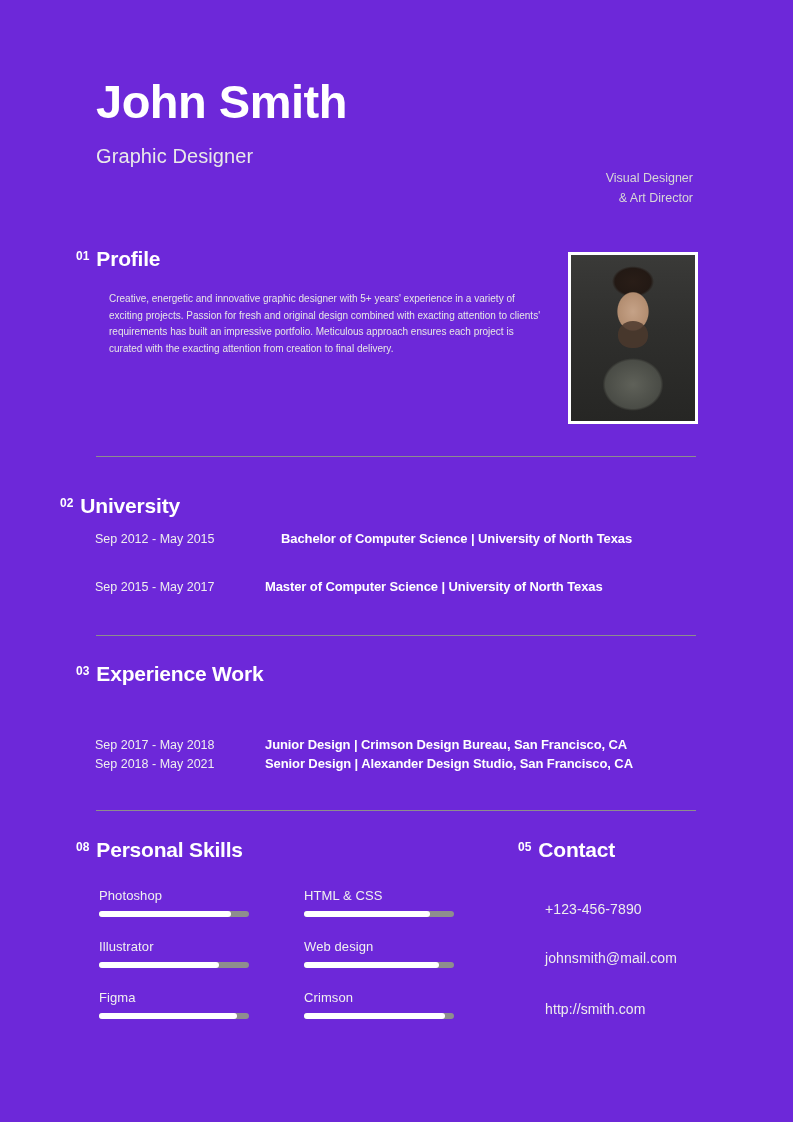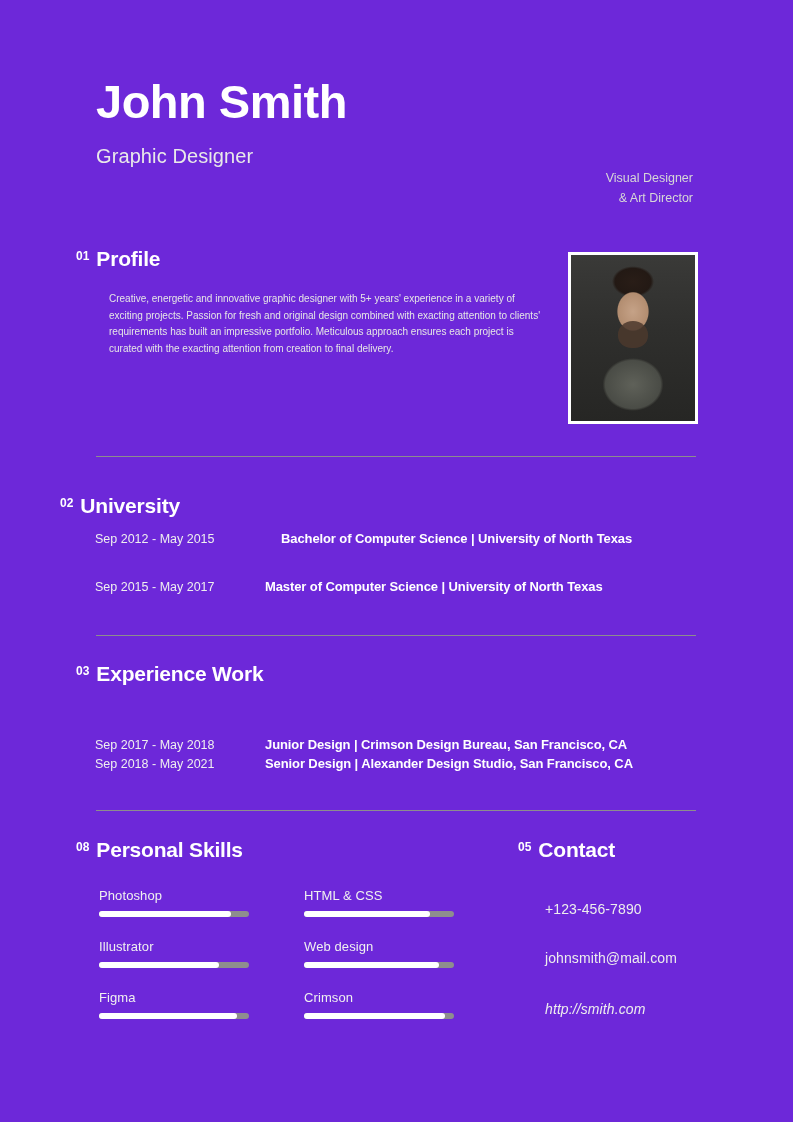--- a/index.html
+++ b/index.html
@@ -284,15 +284,15 @@
   </div>
   <div class="skill" style="left:304px; top:990px;">
     <div class="skill-label">Crimson</div>
     <div class="bar-track">
       <div class="bar-fill" style="width: 94%;"></div>
     </div>
   </div>
 
   <div class="contact-item" style="left:545px; top:901px;">+123-456-7890</div>
   <div class="contact-item" style="left:545px; top:950px;">johnsmith@mail.com</div>
-  <div class="contact-item" style="left:545px; top:1001px;font-style:italic;">http://smith.com</div>
+  <div class="contact-item" style="left:545px; top:1001px;">http://smith.com</div>
 
 </div>
 
 </body></html>

